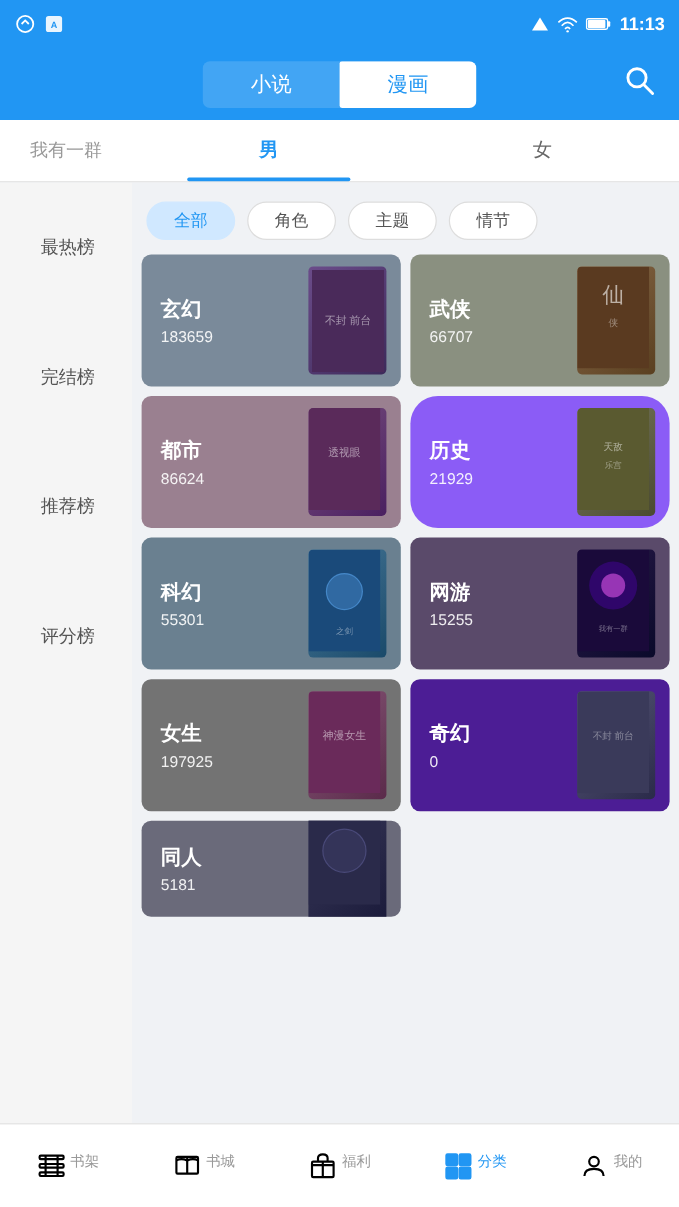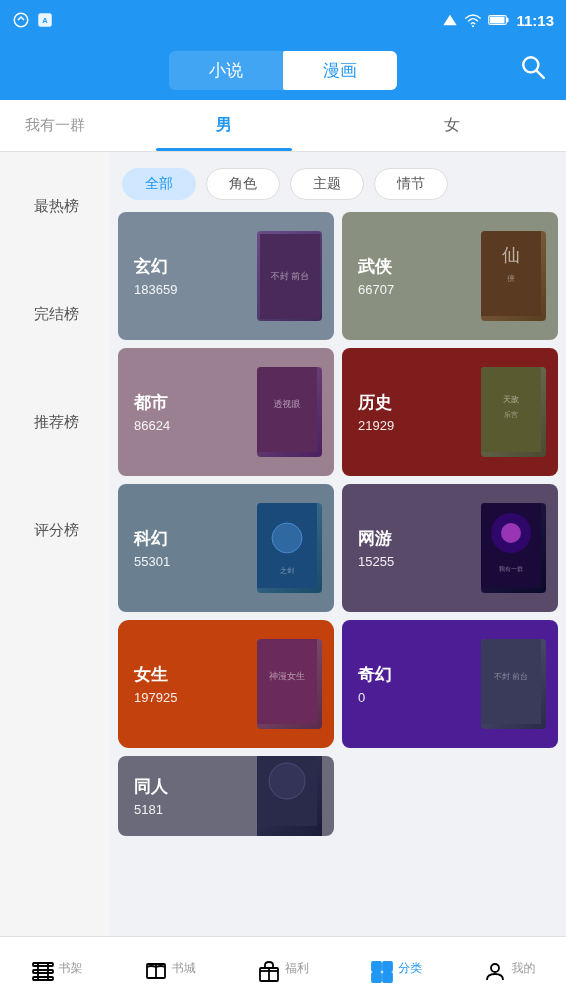--- a/index.html
+++ b/index.html
@@ -167,21 +167,21 @@
 
     
     .cards-grid {
       display: grid;
       grid-template-columns: 1fr 1fr;
       gap: 8px;
     }
     .genre-card {
       border-radius: 8px;
       overflow: hidden;
-      height: 128px;
+      height: 110px;
       display: flex;
       align-items: center;
       justify-content: space-between;
       padding: 0 12px 0 16px;
       cursor: pointer;
       position: relative;
     }
     .genre-card-text {
       z-index: 1;
     }
@@ -211,24 +211,24 @@
     .cover-kehuan { background: linear-gradient(135deg, #4a7a9a 0%, #1a4a6a 100%); }
     .cover-wangyou { background: linear-gradient(135deg, #2a1a4a 0%, #0a0a2a 100%); }
     .cover-nvsheng { background: linear-gradient(135deg, #8a5a7a 0%, #5a2a4a 100%); }
     .cover-qihuan { background: linear-gradient(135deg, #5a5a7a 0%, #2a2a4a 100%); }
     .cover-tongren { background: linear-gradient(135deg, #3a3a5a 0%, #1a1a3a 100%); }
 
     
     .card-bg-1 { background-color: #7a8a9a; }
     .card-bg-2 { background-color: #8a9080; }
     .card-bg-3 { background-color: #9a8090; }
-    .card-bg-4 { background-color: #7f1d1d; }
+    .card-bg-4 { background-color: #8b5cf6; border-radius: 23px; }
     .card-bg-5 { background-color: #6a8090; }
     .card-bg-6 { background-color: #5a4a6a; }
-    .card-bg-7 { background-color: #c2410c; border-radius: 11px; }
+    .card-bg-7 { background-color: #737373; }
     .card-bg-8 { background-color: #4c1d95; }
     .card-bg-9 { background-color: #6a6a7a; align-items: center; }
 
     
     .cover-img {
       width: 100%;
       height: 100%;
       display: flex;
       align-items: center;
       justify-content: center;

